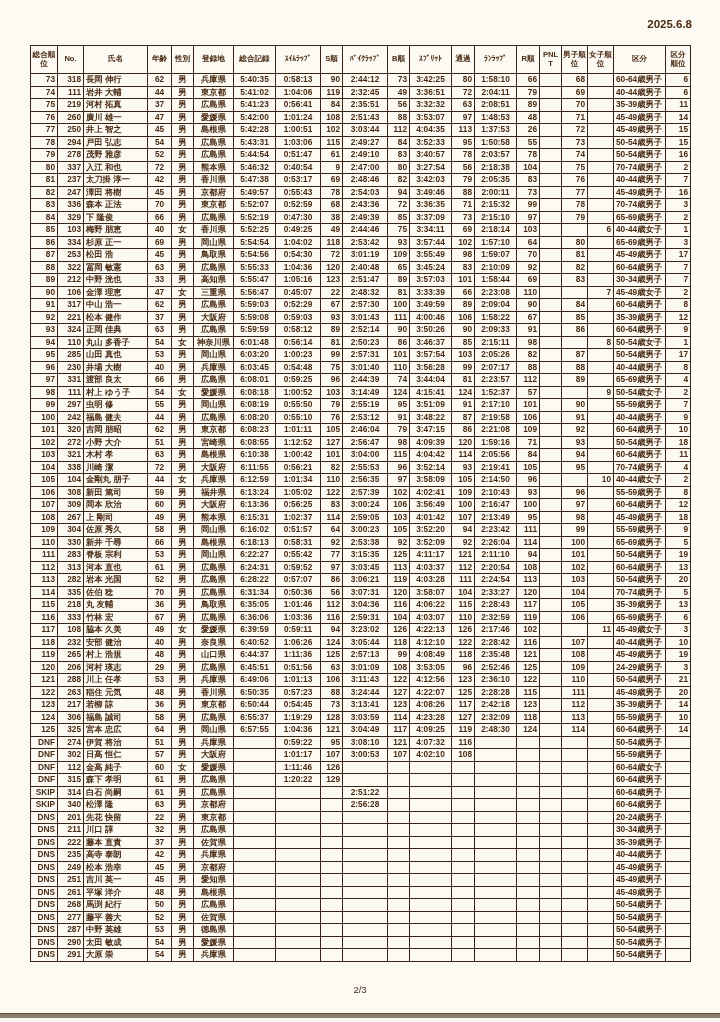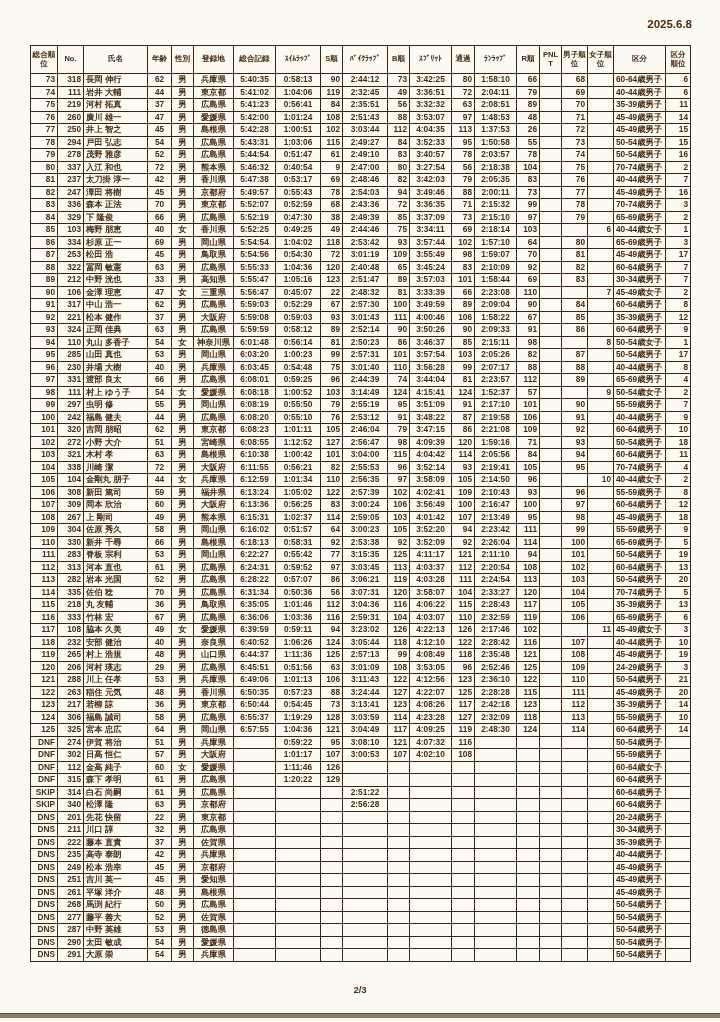--- a/index.html
+++ b/index.html
@@ -65,21 +65,21 @@
   td.a-r { text-align: right; }
   td.a-l { text-align: left; }
   td.a-c { text-align: center; }
   .page-number {
     position: absolute;
     left: 0;
     top: 984px;
     width: 100%;
     text-align: center;
     font-size: 9.5px;
-    font-weight: bold;
+    font-weight: normal;
     color: #4a2b14;
   }
   .bottom-band {
     position: absolute;
     left: 0;
     top: 1013px;
     width: 100%;
     height: 5px;
     background: #8c7e6c;
     border-top: 1px solid #60513f;

